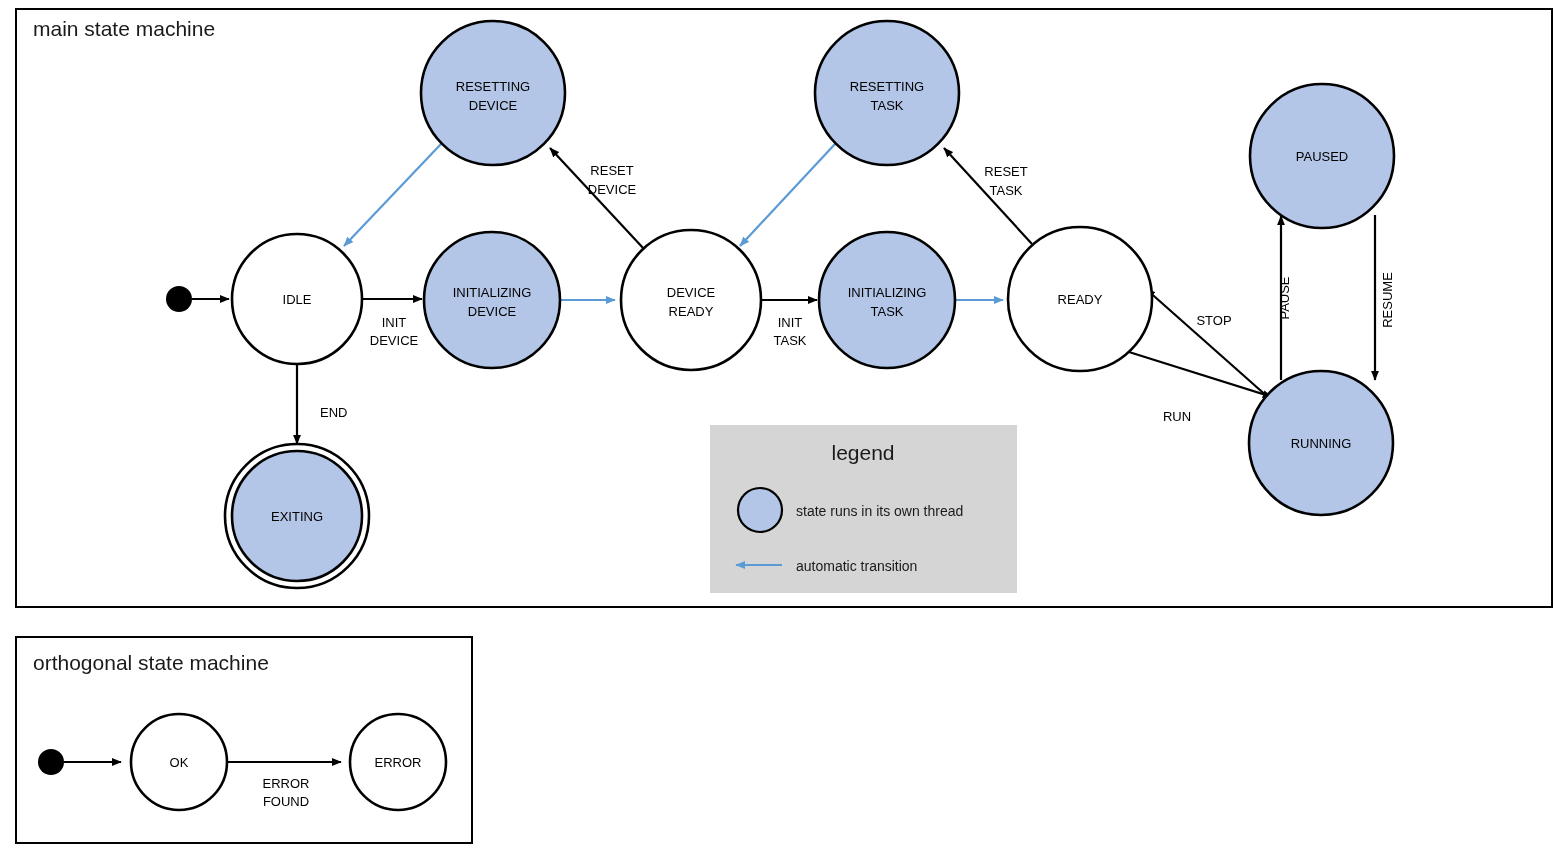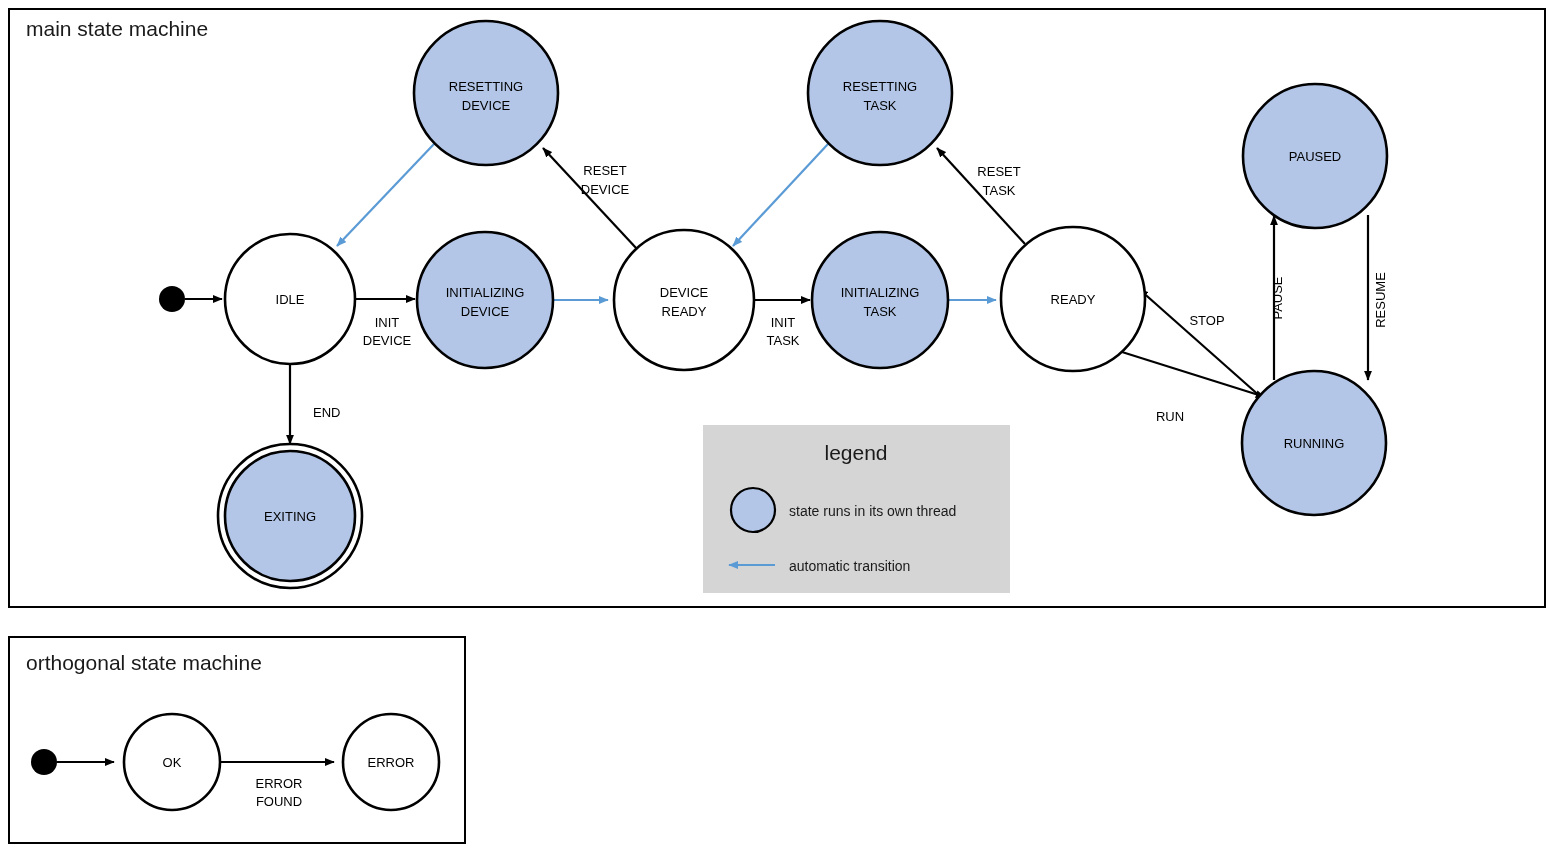--- a/index.html
+++ b/index.html
@@ -10,20 +10,21 @@
   body {
     width: 1555px;
     height: 852px;
     font-family: "Liberation Sans", sans-serif;
     overflow: hidden;
   }
   #stage {
     position: relative;
     width: 1476px;
     height: 852px;
+    padding-left: 7px;
   }
   svg { display: block; }
   .frame-rect {
     fill: #ffffff;
     stroke: #000000;
     stroke-width: 2;
   }
   .frame-title {
     font-size: 21px;
     fill: #1a1a1a;

